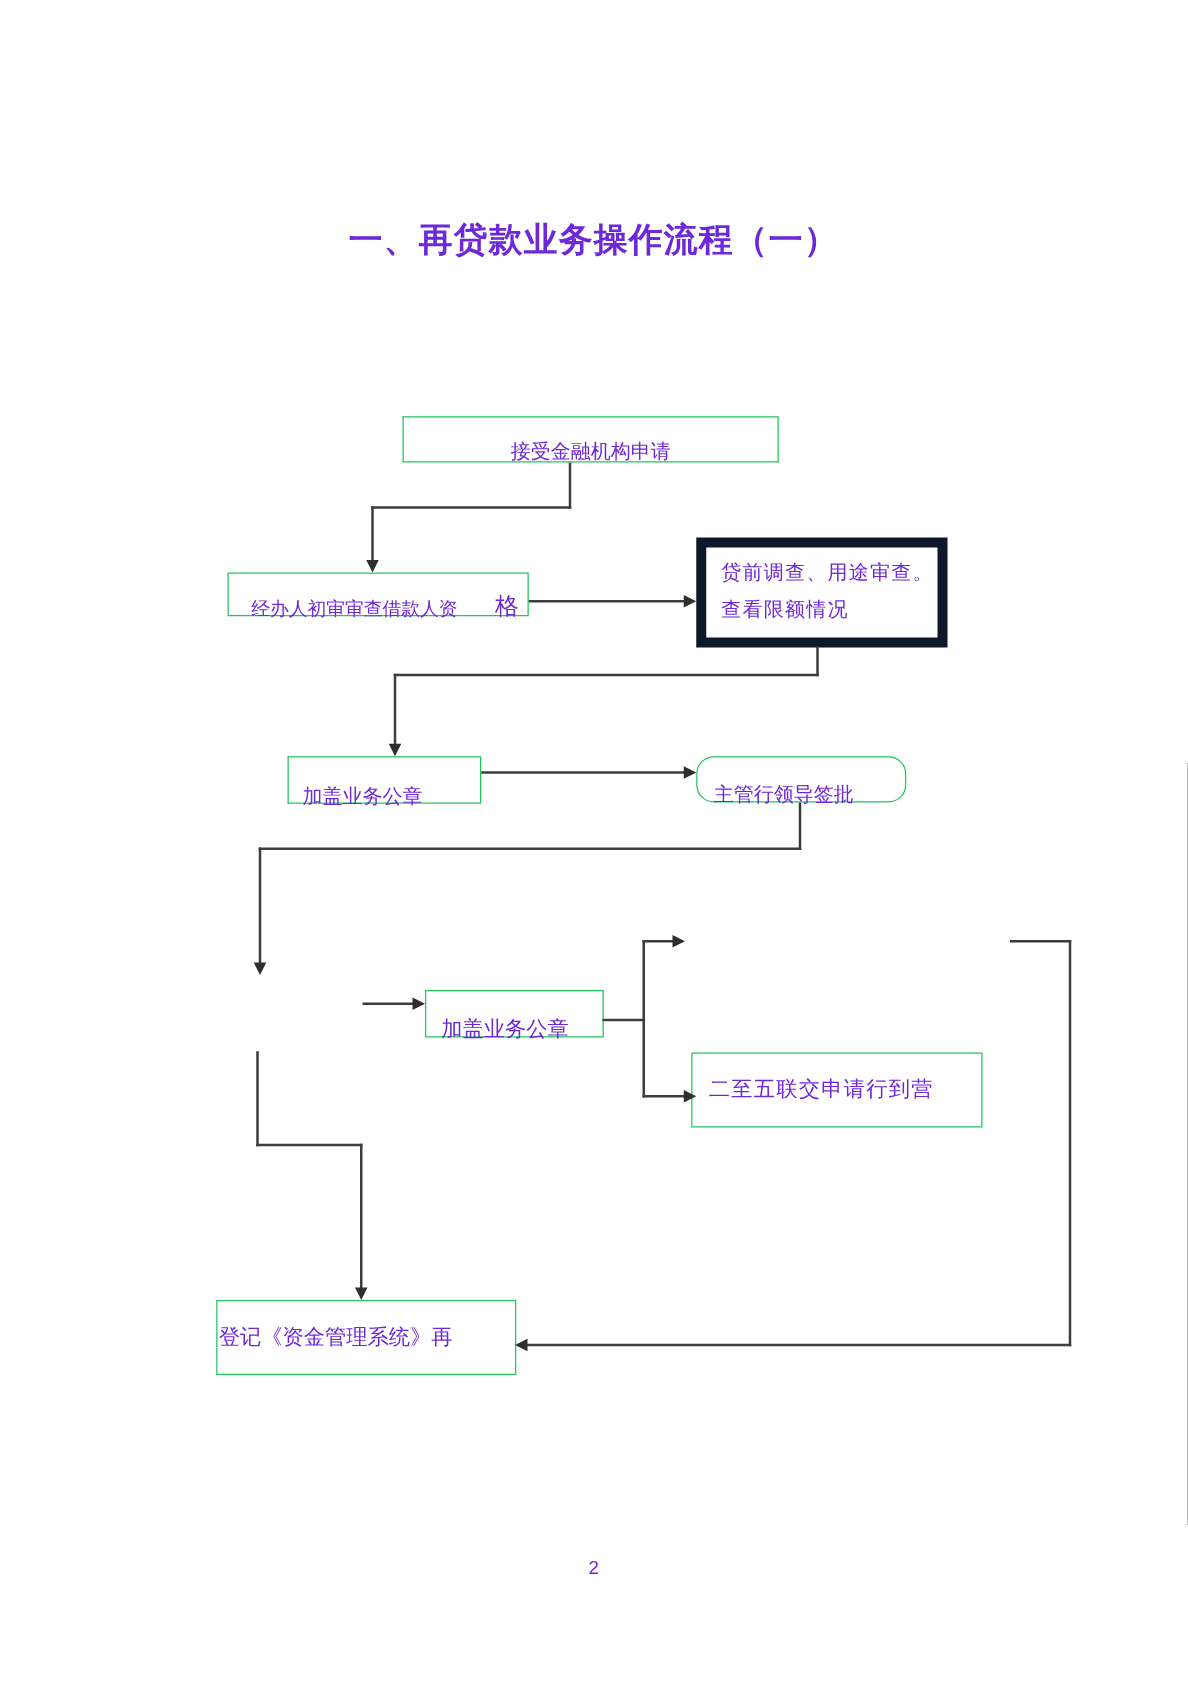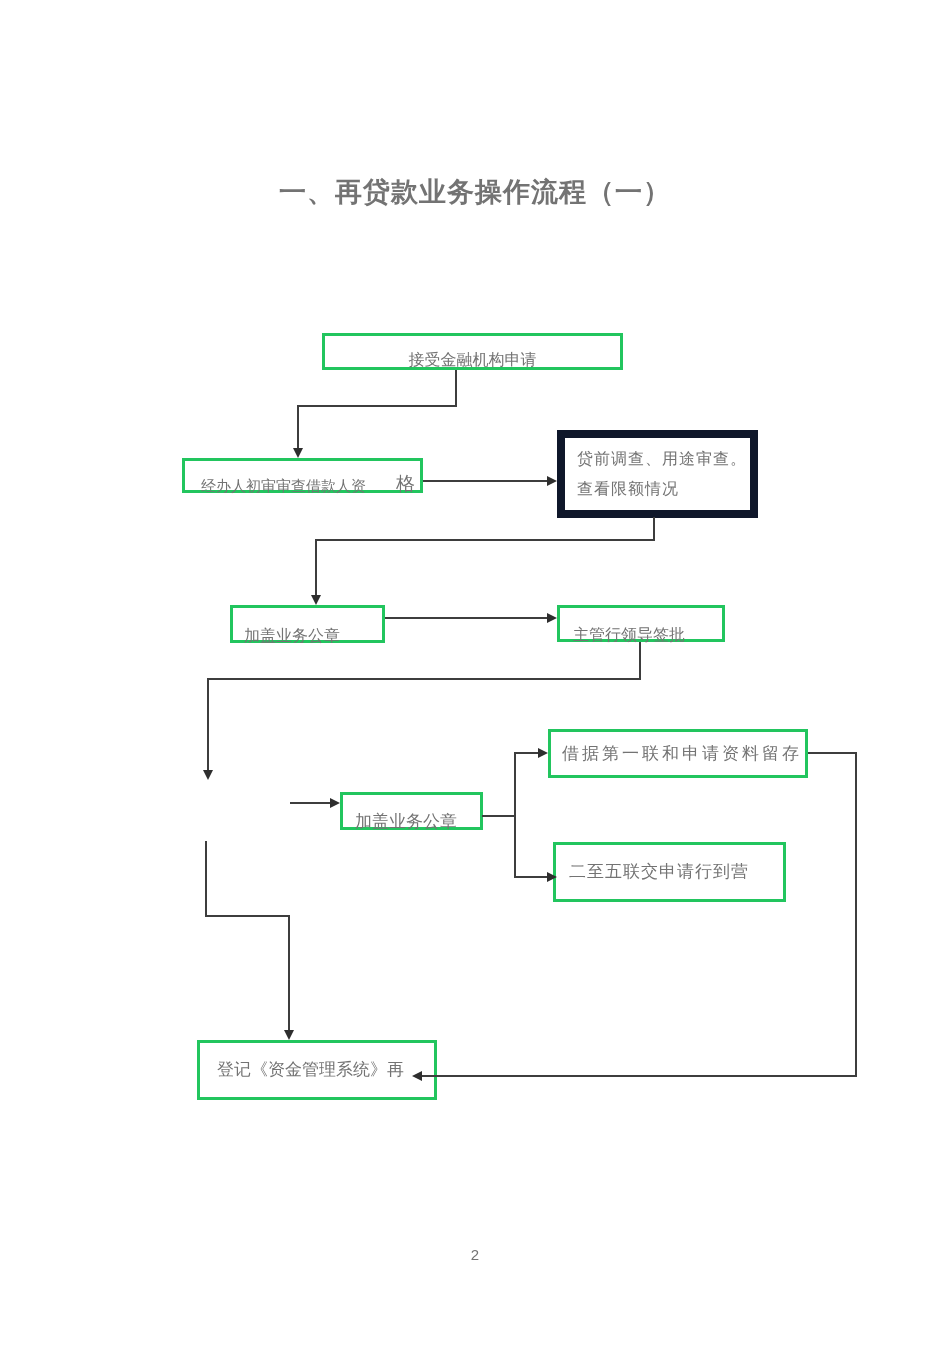--- a/index.html
+++ b/index.html
@@ -2,36 +2,36 @@
 <html><head>
 <meta charset="utf-8">
 <style>
   html,body{margin:0;padding:0;background:#888;}
   .page{
     position:relative;
     width:950px;height:1345px;
     margin:0 auto;
     background:#ffffff;
     font-family:"Liberation Serif","DejaVu Serif",serif;
-    color:#737373;
+    color:#6d28d9;
     overflow:hidden;
   }
   .doc-title{
     position:absolute;
     left:0;top:174px;width:950px;
     text-align:center;
     font-size:27px;
     font-weight:600;
     letter-spacing:1px;
     white-space:nowrap;
   }
   
   .node{
     position:absolute;
-    border:3px solid #22c55e;
+    border:1px solid #22c55e;
     background:#ffffff;
     box-sizing:border-box;
     display:flex;
     font-size:16px;
     line-height:1.15;
     white-space:nowrap;
   }
   .node.thick{border:8px solid #0f172a;}
   .bottom-text{align-items:flex-end;}
   .center-text{align-items:center;}
@@ -42,26 +42,26 @@
   #n-accept .lbl{position:relative;top:2px;}
 
   #n-initial{left:182px;top:458px;width:241px;height:35px;padding-left:11px;justify-content:center;}
   #n-initial .lbl{font-size:15px;}
   #n-initial .suffix{font-size:19px;margin-left:30px;}
 
   #n-precheck{left:557px;top:430px;width:201px;height:88px;
               flex-direction:column;justify-content:space-evenly;
               padding-left:12px;letter-spacing:1px;}
   #n-dept{left:230px;top:605px;width:155px;height:38px;padding-left:11px;}
-  #n-manager{left:557px;top:605px;width:168px;height:37px;padding-left:13px;}
+  #n-manager{left:557px;top:605px;width:168px;height:37px;padding-left:13px;border-radius:14px;}
   #n-fill{left:122px;top:780px;width:168px;height:61px;padding-left:13px;font-size:17px;}
   #n-seal{left:340px;top:792px;width:143px;height:38px;padding-left:12px;font-size:17px;font-family:Liberation Serif, serif;}
   #n-receipt{left:548px;top:729px;width:260px;height:49px;padding-left:11px;font-size:17px;letter-spacing:3px;}
   #n-copies{left:553px;top:842px;width:233px;height:60px;padding-left:13px;font-size:17px;letter-spacing:1px;}
-  #n-register{left:173px;top:1040px;width:240px;height:60px;padding-left:17px;font-size:17px;margin-left:24px;}
+  #n-register{left:173px;top:1040px;width:240px;height:60px;padding-left:1px;font-size:17px;}
 
   
   .line{position:absolute;background:#3d3d3d;}
   .h{height:2px;}
   .v{width:2px;}
 
   
   .arr{position:absolute;width:0;height:0;}
   .arr.down{border-left:5px solid transparent;border-right:5px solid transparent;border-top:10px solid #2e2e2e;}
   .arr.right{border-top:5px solid transparent;border-bottom:5px solid transparent;border-left:10px solid #2e2e2e;}
@@ -100,23 +100,20 @@
 
   <div class="node bottom-text" id="n-manager">
     <span class="ovf">主管行领导签批</span>
   </div>
 
 
   <div class="node bottom-text" id="n-seal">
     <span class="ovf">加盖业务公章</span>
   </div>
 
-  <div class="node center-text" id="n-receipt">
-    <span>借据第一联和申请资料留存</span>
-  </div>
 
   <div class="node center-text" id="n-copies">
     <span>二至五联交申请行到营</span>
   </div>
 
   <div class="node center-text" id="n-register">
     <span>登记《资金管理系统》再</span>
   </div>
 
   <div class="line v" style="left:455px;top:370px;height:37px;"></div>

